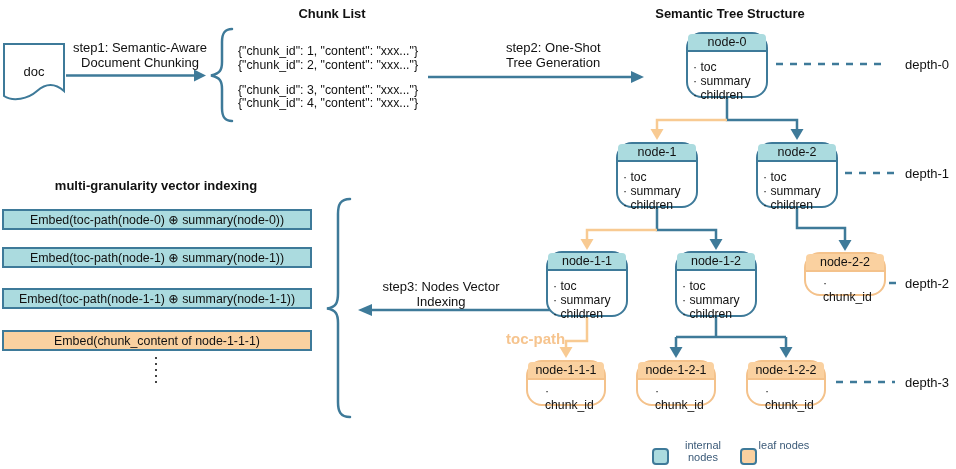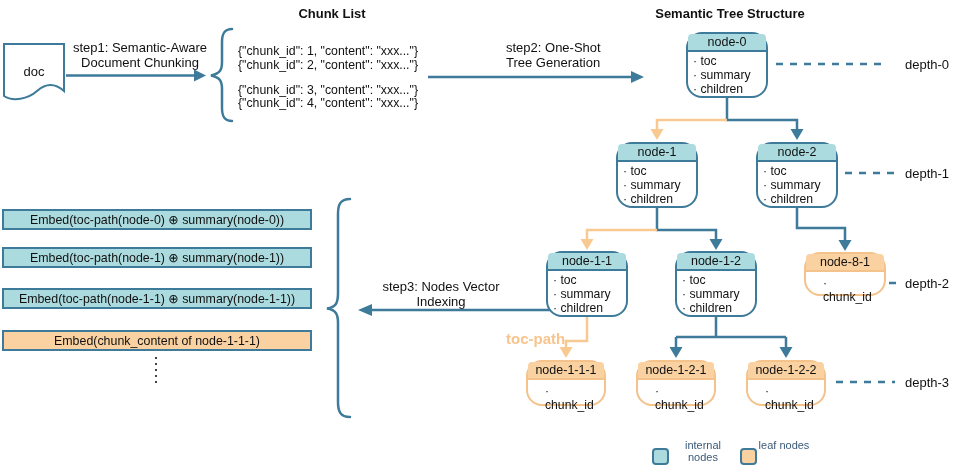--- a/index.html
+++ b/index.html
@@ -20,21 +20,21 @@
   .layer{position:absolute;left:0;top:0;width:956px;height:469px;z-index:2;}
   .title{font-weight:bold;font-size:13px;text-align:center;white-space:nowrap;}
   .steptext{font-size:13px;line-height:15px;text-align:center;white-space:nowrap;}
   .chunkline{font-size:12.3px;white-space:nowrap;}
   .node{position:absolute;border:2px solid var(--steel);border-radius:16px;background:#fff;box-sizing:border-box;}
   .node.leaf{border-color:var(--orange-border);}
   .node-header{font-size:12.5px;text-align:center;height:18px;line-height:16px;
                border-bottom:2px solid var(--steel);background:var(--teal-fill);
                border-radius:4px 4px 0 0;box-sizing:border-box;}
   .node.leaf .node-header{border-bottom-color:var(--orange-border);background:var(--orange-fill);}
-  .node-body{font-size:12.2px;line-height:14px;padding:2px 5px;}
+  .node-body{font-size:12.2px;line-height:14px;padding:8px 5px;}
   .node-body.single{padding:4px 17px;}
   .embed{position:absolute;left:2px;width:310px;height:21px;border:2px solid var(--steel);
          border-radius:0;box-sizing:border-box;display:flex;align-items:center;justify-content:center;
          font-size:12.4px;white-space:nowrap;}
   .embed.internal{background:var(--teal-fill);}
   .embed.leaf{background:var(--orange-fill);}
   .depth{position:absolute;left:905px;font-size:13px;white-space:nowrap;}
   .tocpath{position:absolute;left:506px;top:330px;font-size:15px;font-weight:bold;color:var(--toc-path);}
   .legend-swatch{position:absolute;width:17px;height:17px;border:2px solid var(--steel);
                  border-radius:4px;box-sizing:border-box;}
@@ -115,20 +115,21 @@
 
     <path d="M350,199 C340,199 338,205 338,214 V293 C338,303 336,307 327,308.5 C336,310 338,314 338,323 V402 C338,411 340,417 350,417" class="stroke-steel" stroke-width="2.5" stroke-linecap="round"></path>
 
     <line x1="156" y1="357" x2="156" y2="383" stroke="#444" stroke-width="2" stroke-dasharray="2 4"></line>
   </svg>
 
   <div class="layer">
 
     <div class="abs title" style="left:262px;top:6px;width:140px">Chunk List</div>
     <div class="abs title" style="left:650px;top:6px;width:160px">Semantic Tree Structure</div>
+    <div class="abs title" style="left:0px;top:178px;width:312px">multi-granularity vector indexing</div>
 
     <div class="abs" style="left:4px;top:64px;width:60px;font-size:13px;text-align:center">doc</div>
 
     <div class="abs steptext" style="left:70px;top:40px;width:140px">
       <div>step1: Semantic-Aware</div>
       <div>Document Chunking</div>
     </div>
     <div class="abs steptext" style="left:506px;top:40px;text-align:left">
       <div>step2: One-Shot</div>
       <div>Tree Generation</div>
@@ -182,21 +183,21 @@
     <div class="node" style="left:675px;top:251px;width:82px;height:66px">
       <div class="node-header">node-1-2</div>
       <div class="node-body">
         <div>· toc</div>
         <div>· summary</div>
         <div>· children</div>
       </div>
     </div>
 
     <div class="node leaf" style="left:804px;top:252px;width:82px;height:44px">
-      <div class="node-header">node-8-1</div>
+      <div class="node-header">node-2-2</div>
       <div class="node-body single">
         <div>· chunk_id</div>
       </div>
     </div>
 
     <div class="node leaf" style="left:526px;top:360px;width:80px;height:46px">
       <div class="node-header">node-1-1-1</div>
       <div class="node-body single">
         <div>· chunk_id</div>
       </div>

